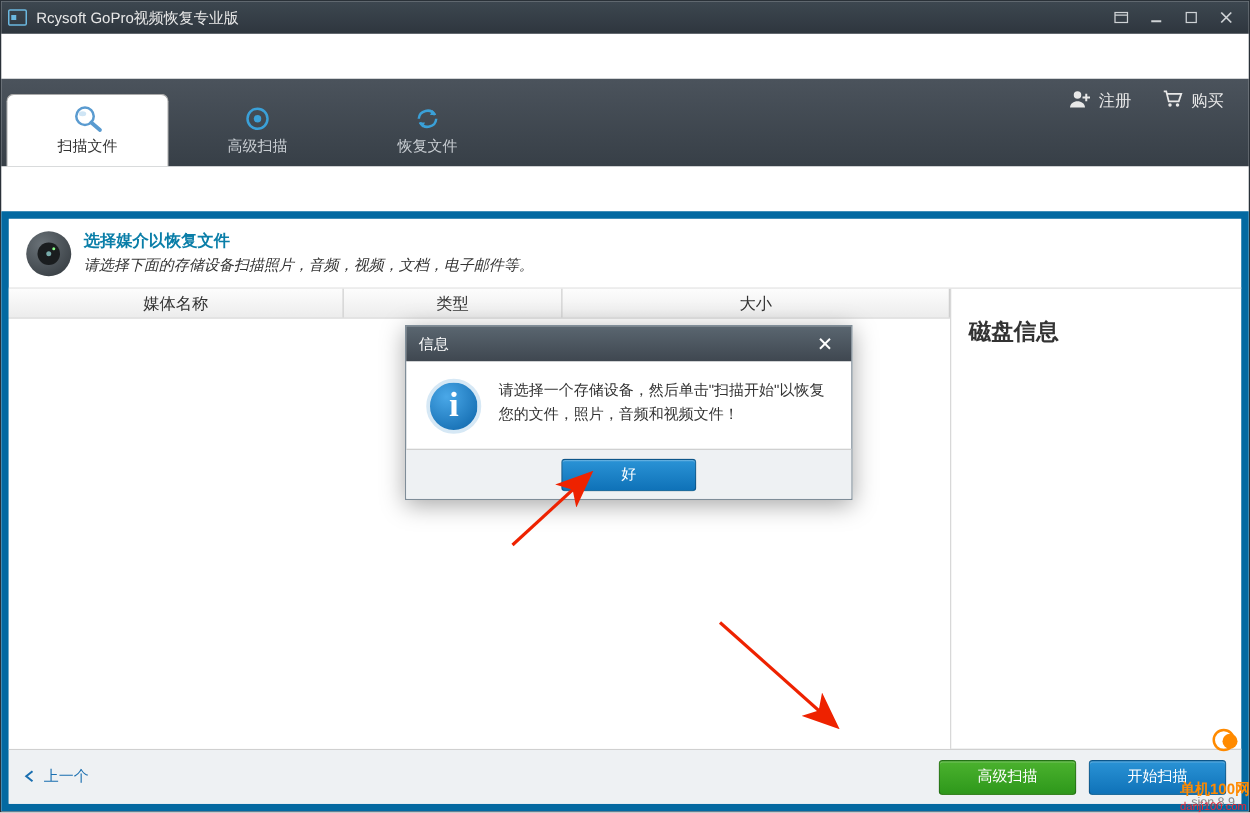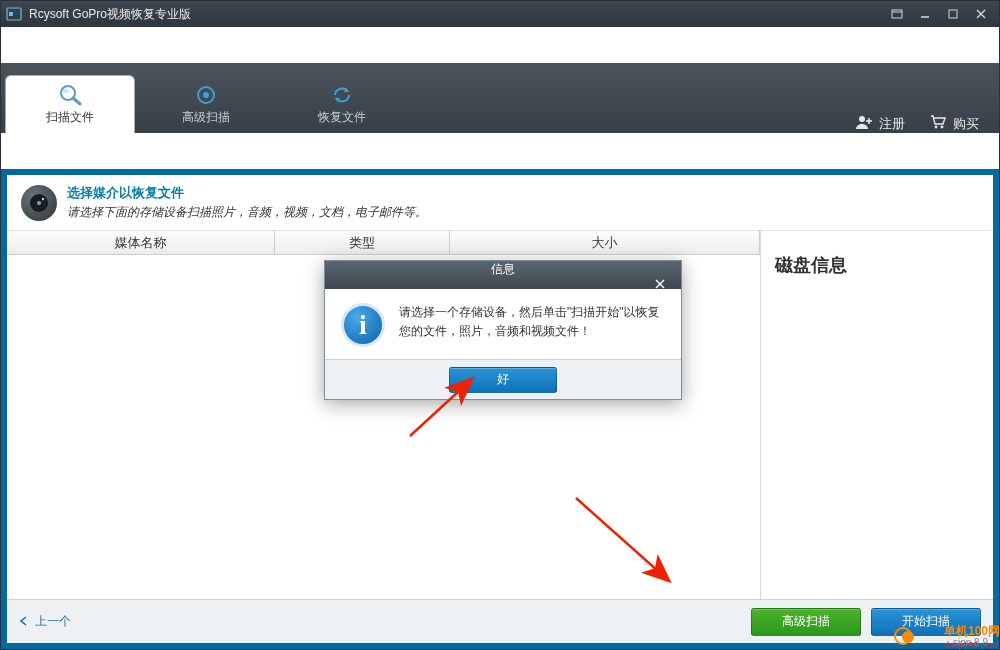--- a/index.html
+++ b/index.html
@@ -15,21 +15,21 @@
     .titlebar .ctrl { width: 28px; height: 20px; display: flex; align-items: center; justify-content: center; color: #cfd3d6; cursor: pointer; }
     .titlebar .ctrl svg { display: block; }
     
     
     .toolbar { height: 70px; background: linear-gradient(#4b535c, #373f47); display: flex; align-items: stretch; padding: 0 8px 0 4px; position: relative; }
     .tabs { display: flex; align-items: flex-end; gap: 6px; padding-top: 6px; }
     .tab { width: 130px; height: 58px; border-radius: 6px 6px 0 0; display: flex; flex-direction: column; align-items: center; justify-content: center; gap: 2px; font-size: 12px; cursor: pointer; text-align: center; }
     .tab.active { background: #fff; color: #333; border: 1px solid #aaa; border-bottom: none; }
     .tab.inactive { color: #c8cdd2; }
     .tab .ticon { width: 30px; height: 24px; display: flex; align-items: center; justify-content: center; }
-    .toolbar-right { margin-left: auto; display: flex; align-items: flex-end; gap: 24px; padding-top: 8px; padding-right: 12px; color: #e8e8e8; font-size: 13px; }
+    .toolbar-right { margin-left: auto; display: flex; align-items: flex-start; gap: 24px; padding-top: 8px; padding-right: 12px; color: #e8e8e8; font-size: 13px; }
     .toolbar-right .ritem { display: flex; align-items: center; gap: 6px; cursor: pointer; }
     
     
     .contentwrap { flex: 1; border: 6px solid #0369a1; margin: 0 0 0 0; display: flex; flex-direction: column; background: #fff; }
     
     
     .infostrip { height: 56px; border-bottom: 1px solid #e0e0e0; display: flex; align-items: center; padding: 0 14px; gap: 10px; }
     .infostrip .sicon { width: 36px; height: 36px; border-radius: 50%; background: radial-gradient(circle at 35% 30%, #6a7278, #2f353a); display: flex; align-items: center; justify-content: center; }
     .infostrip .stext .h { color: #0a7ea8; font-size: 13px; font-weight: bold; margin-bottom: 2px; }
     .infostrip .stext .p { color: #333; font-size: 12px; font-style: italic; }
@@ -48,35 +48,35 @@
     
     .footer { height: 44px; border-top: 1px solid #d0d0d0; background: #eef1f3; display: flex; align-items: center; padding: 0 12px; gap: 10px; }
     .footer .back { display: flex; align-items: center; gap: 4px; color: #1a6fb0; font-size: 12px; cursor: pointer; }
     .footer .spacer { flex: 1; }
     .btn { height: 28px; min-width: 110px; border-radius: 3px; border: 1px solid rgba(0,0,0,.25); color: #fff; font-size: 12px; display: flex; align-items: center; justify-content: center; cursor: pointer; box-shadow: inset 0 1px 0 rgba(255,255,255,.25); }
     .btn.green { background: linear-gradient(#4bb22e, #2e981b); }
     .btn.blue { background: linear-gradient(#2a93d6, #0f72b8); }
     
     
     .dialog { position: absolute; left: 324px; top: 260px; width: 358px; background: #fff; border: 1px solid #7f8d98; box-shadow: 0 4px 18px rgba(0,0,0,.35); }
-    .dhead { height: 28px; background: linear-gradient(#5a6670, #3f4750); color: #fff; font-size: 12px; display: flex; align-items: center; padding: 0 10px; flex-direction: column; }
+    .dhead { height: 28px; background: linear-gradient(#5a6670, #3f4750); color: #fff; font-size: 12px; display: flex; align-items: center; padding: 0 10px; }
     .dhead .dx { margin-left: auto; width: 22px; height: 18px; display:flex; align-items:center; justify-content:center; cursor:pointer;}
     .dbody { padding: 14px 16px 12px; display: flex; gap: 14px; font-size: 12px; color: #333; line-height: 1.6; }
     .dbody .di { width: 44px; height: 44px; border-radius: 50%; background: radial-gradient(circle at 35% 30%, #4aa8e8, #0b63a8); display:flex; align-items:center; justify-content:center; color:#fff; font-size: 28px; font-weight: bold; font-family: Georgia, serif; flex-shrink:0; border: 3px solid #d6e8f5;}
     .dfoot { height: 40px; background: #eef1f3; border-top: 1px solid #d0d0d0; display:flex; align-items:center; justify-content:center; }
     .dfoot .btn { min-width: 108px; height: 26px; }
     
     
     .overlay { position: absolute; left:0; top:0; width:1000px; height:650px; pointer-events:none; }
     
     
     .ver { position: absolute; right: 12px; bottom: 2px; font-size: 10px; color: #888; }
     
     
-    .wm { position: absolute; right: 0; bottom: 0; display:flex; align-items:center; gap:20px; font-size:12px; }
+    .wm { position: absolute; right: 0; bottom: 0; display:flex; align-items:flex-end; gap:20px; font-size:12px;flex-direction:column; }
     .wm .circ { width:18px; height:18px; border:2px solid #ff8a00; border-radius:50%; position:relative; }
     .wm .circ.sm { width:12px; height:12px; background:#ff8a00; border:none; margin-left:-6px; }
     .wm .t1 { color:#ff8a00; font-weight:bold; }
     .wm .t2 { color:#e23; font-size:9px; }
   </style>
 </head>
 <body>
 
 <div class="window">
 

